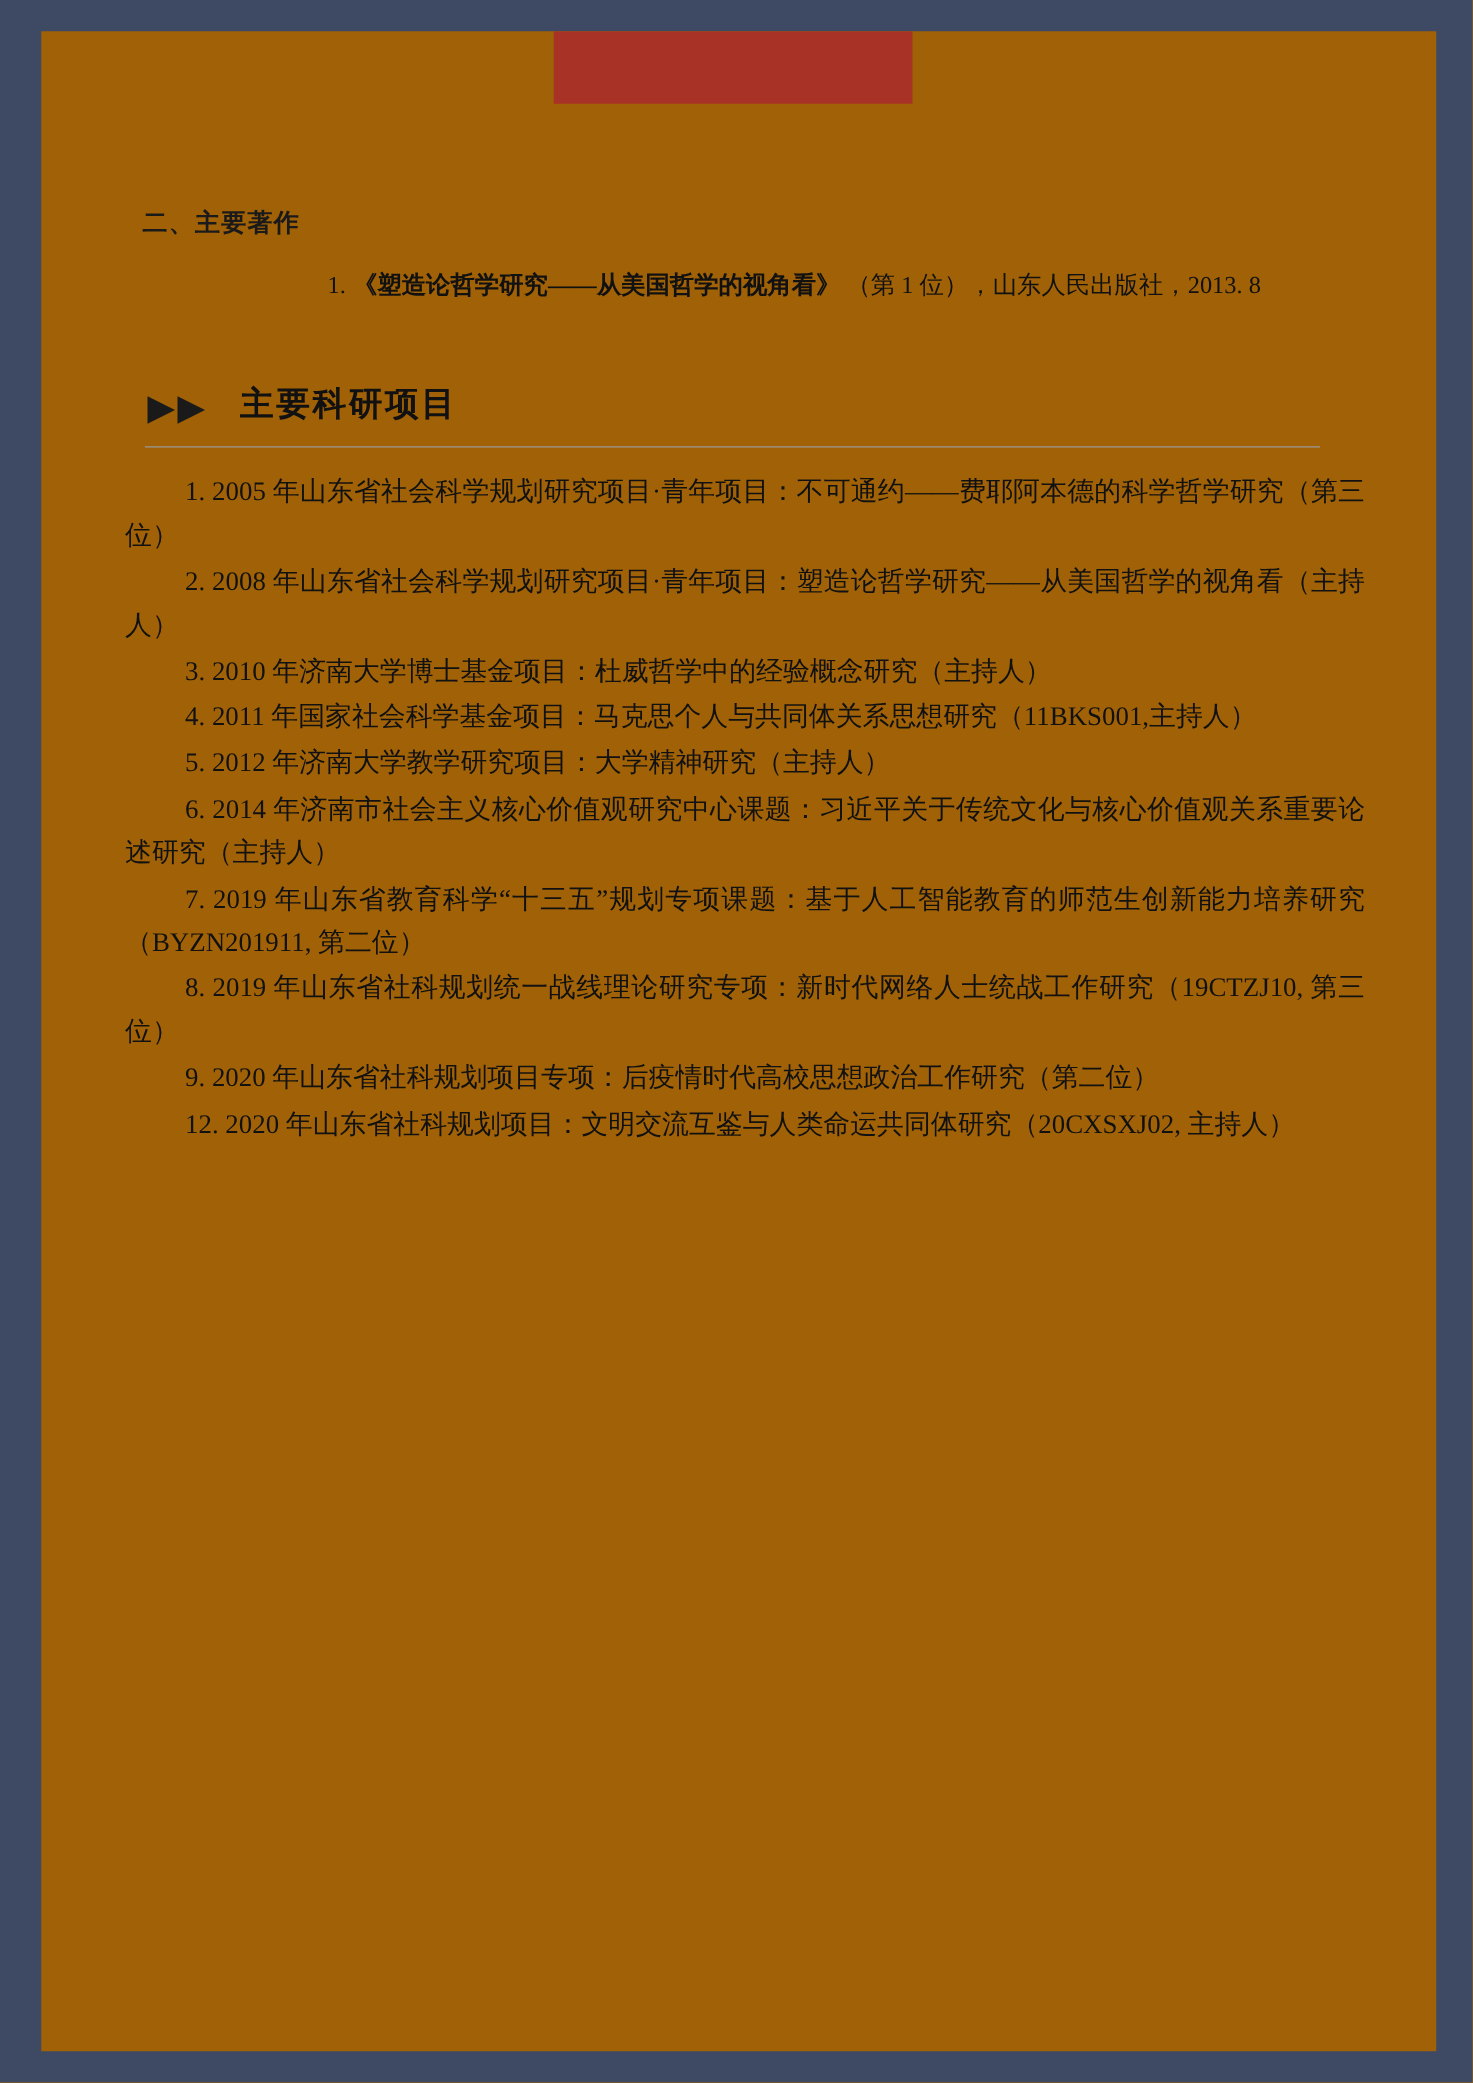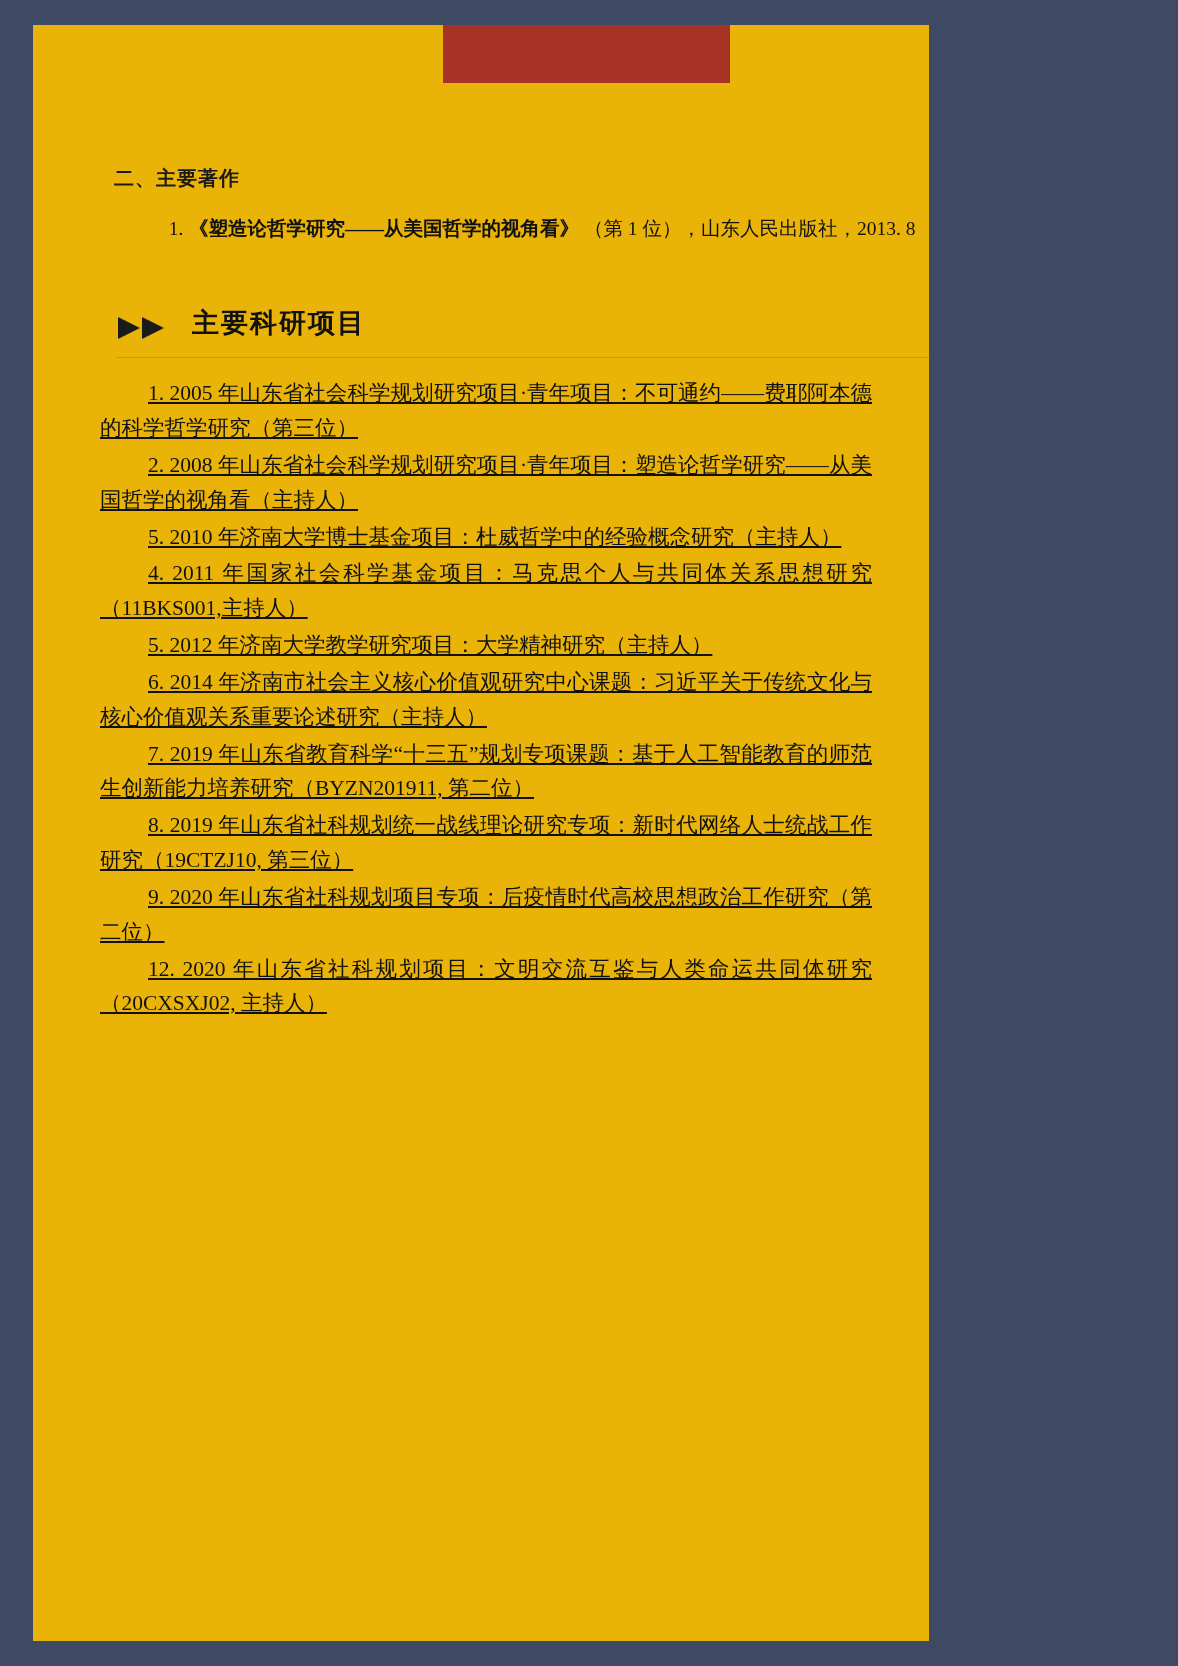--- a/index.html
+++ b/index.html
@@ -11,23 +11,23 @@
     height: 1666px;
     background: #3e4a63;
     font-family: "Liberation Serif", "DejaVu Serif", serif;
     overflow: hidden;
     position: relative;
   }
   .page {
     position: absolute;
     left: 33px;
     top: 25px;
-    width: 896px;
+    width: 1116px;
     height: 1616px;
-    background: #eab308;
+    background: #a16207;
     box-sizing: border-box;
     overflow: hidden;
   }
   .top-tab {
     position: absolute;
     left: 410px;
     top: 0;
     width: 287px;
     height: 58px;
     background: #a93226;
@@ -110,21 +110,20 @@
   }
   .proj-item {
     font-family: "Liberation Serif", "DejaVu Serif", serif;
     font-size: 21.5px;
     color: #111;
     line-height: 1.62;
     text-indent: 48px;
     margin: 0 0 2px 0;
     padding: 0 10px 0 22px;
     text-align: justify;
-    text-decoration: underline;
   }
 </style>
 </head>
 <body>
 
 <div class="page">
   <div class="top-tab"></div>
 
   <div class="content">
 
@@ -143,21 +142,21 @@
           <polygon points="26,2 48,13 26,24" fill="#1a1a1a"></polygon>
         </svg>
       </span>
       <span class="proj-title">主要科研项目</span>
     </div>
     <hr class="rule">
 
     <ul class="proj-list">
       <li class="proj-item">1. 2005 年山东省社会科学规划研究项目·青年项目：不可通约——费耶阿本德的科学哲学研究（第三位）</li>
       <li class="proj-item">2. 2008 年山东省社会科学规划研究项目·青年项目：塑造论哲学研究——从美国哲学的视角看（主持人）</li>
-      <li class="proj-item">5. 2010 年济南大学博士基金项目：杜威哲学中的经验概念研究（主持人）</li>
+      <li class="proj-item">3. 2010 年济南大学博士基金项目：杜威哲学中的经验概念研究（主持人）</li>
       <li class="proj-item">4. 2011 年国家社会科学基金项目：马克思个人与共同体关系思想研究（11BKS001,主持人）</li>
       <li class="proj-item">5. 2012 年济南大学教学研究项目：大学精神研究（主持人）</li>
       <li class="proj-item">6. 2014 年济南市社会主义核心价值观研究中心课题：习近平关于传统文化与核心价值观关系重要论述研究（主持人）</li>
       <li class="proj-item">7. 2019 年山东省教育科学“十三五”规划专项课题：基于人工智能教育的师范生创新能力培养研究（BYZN201911, 第二位）</li>
       <li class="proj-item">8. 2019 年山东省社科规划统一战线理论研究专项：新时代网络人士统战工作研究（19CTZJ10, 第三位）</li>
       <li class="proj-item">9. 2020 年山东省社科规划项目专项：后疫情时代高校思想政治工作研究（第二位）</li>
       <li class="proj-item">12. 2020 年山东省社科规划项目：文明交流互鉴与人类命运共同体研究（20CXSXJ02, 主持人）</li>
     </ul>
 
   </div>

